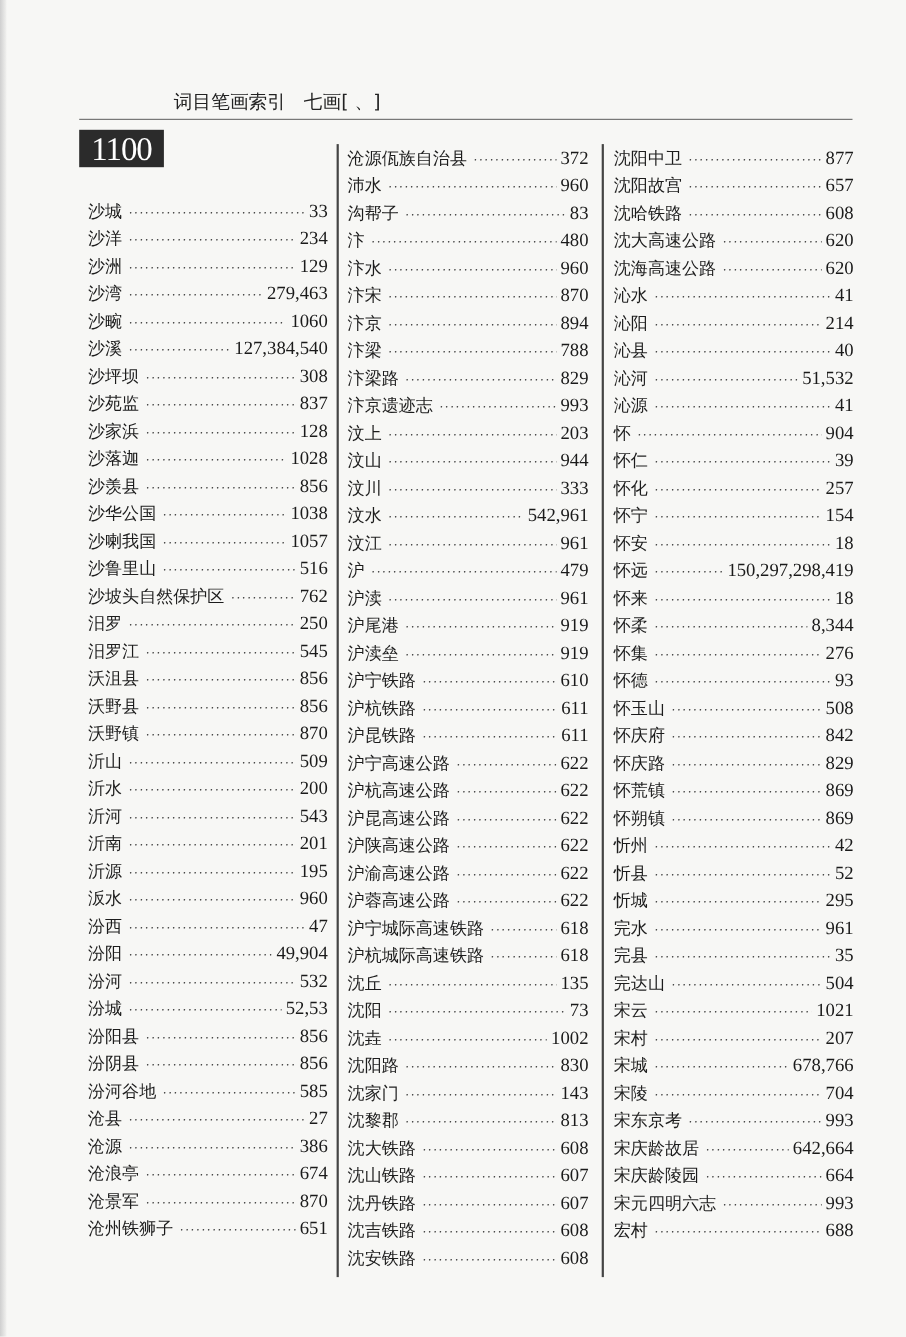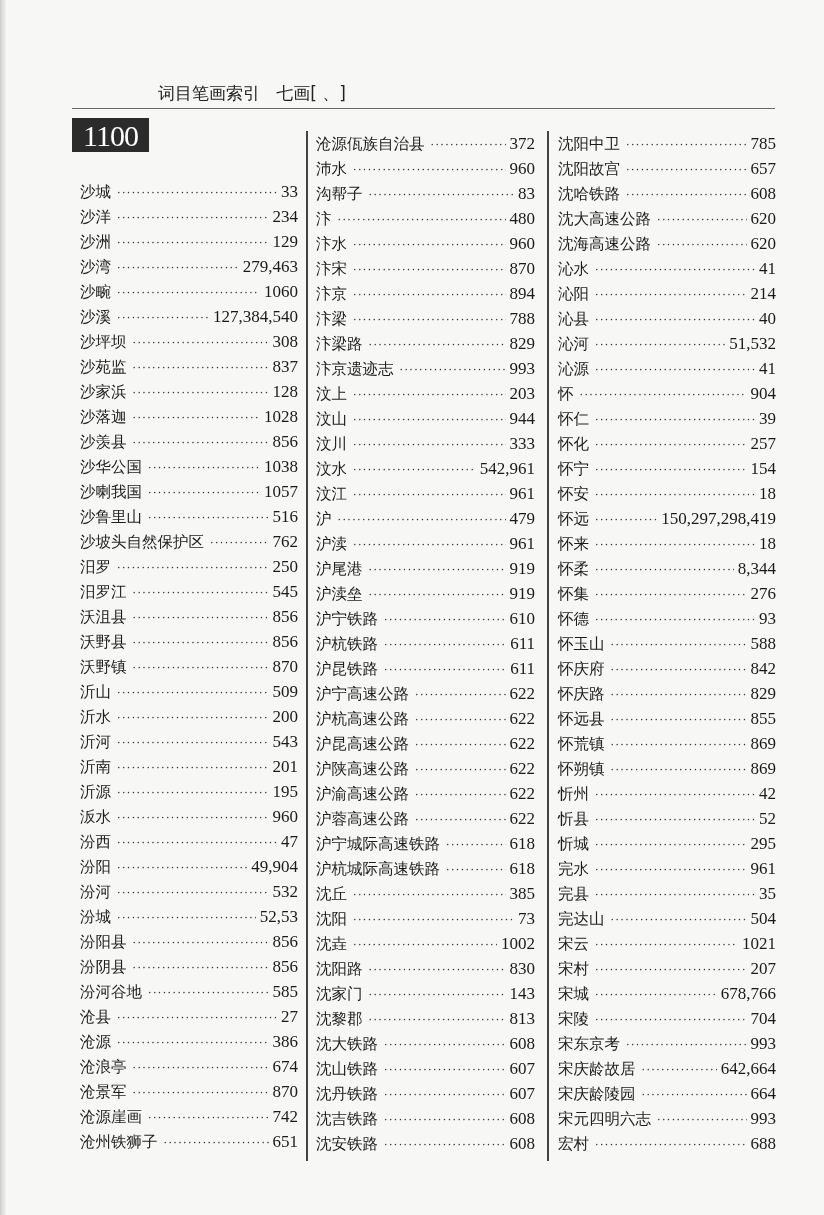--- a/index.html
+++ b/index.html
@@ -251,25 +251,20 @@
       <span class="term">沧浪亭</span>
       <span class="leader"></span>
       <span class="page">674</span>
     </div>
     <div class="row">
       <span class="term">沧景军</span>
       <span class="leader"></span>
       <span class="page">870</span>
     </div>
     <div class="row">
-      <span class="term">沧源崖画</span>
-      <span class="leader"></span>
-      <span class="page">742</span>
-    </div>
-    <div class="row">
       <span class="term">沧州铁狮子</span>
       <span class="leader"></span>
       <span class="page">651</span>
     </div>
   </div>
 <div class="col col-2">
     <div class="row">
       <span class="term">沧源佤族自治县</span>
       <span class="leader"></span>
       <span class="page">372</span>
@@ -415,21 +410,21 @@
       <span class="page">618</span>
     </div>
     <div class="row">
       <span class="term">沪杭城际高速铁路</span>
       <span class="leader"></span>
       <span class="page">618</span>
     </div>
     <div class="row">
       <span class="term">沈丘</span>
       <span class="leader"></span>
-      <span class="page">385</span>
+      <span class="page">135</span>
     </div>
     <div class="row">
       <span class="term">沈阳</span>
       <span class="leader"></span>
       <span class="page">73</span>
     </div>
     <div class="row">
       <span class="term">沈垚</span>
       <span class="leader"></span>
       <span class="page">1002</span>
@@ -472,21 +467,21 @@
     <div class="row">
       <span class="term">沈安铁路</span>
       <span class="leader"></span>
       <span class="page">608</span>
     </div>
   </div>
 <div class="col col-3">
     <div class="row">
       <span class="term">沈阳中卫</span>
       <span class="leader"></span>
-      <span class="page">785</span>
+      <span class="page">877</span>
     </div>
     <div class="row">
       <span class="term">沈阳故宫</span>
       <span class="leader"></span>
       <span class="page">657</span>
     </div>
     <div class="row">
       <span class="term">沈哈铁路</span>
       <span class="leader"></span>
       <span class="page">608</span>
@@ -572,36 +567,31 @@
       <span class="page">276</span>
     </div>
     <div class="row">
       <span class="term">怀德</span>
       <span class="leader"></span>
       <span class="page">93</span>
     </div>
     <div class="row">
       <span class="term">怀玉山</span>
       <span class="leader"></span>
-      <span class="page">588</span>
+      <span class="page">508</span>
     </div>
     <div class="row">
       <span class="term">怀庆府</span>
       <span class="leader"></span>
       <span class="page">842</span>
     </div>
     <div class="row">
       <span class="term">怀庆路</span>
       <span class="leader"></span>
       <span class="page">829</span>
-    </div>
-    <div class="row">
-      <span class="term">怀远县</span>
-      <span class="leader"></span>
-      <span class="page">855</span>
     </div>
     <div class="row">
       <span class="term">怀荒镇</span>
       <span class="leader"></span>
       <span class="page">869</span>
     </div>
     <div class="row">
       <span class="term">怀朔镇</span>
       <span class="leader"></span>
       <span class="page">869</span>

